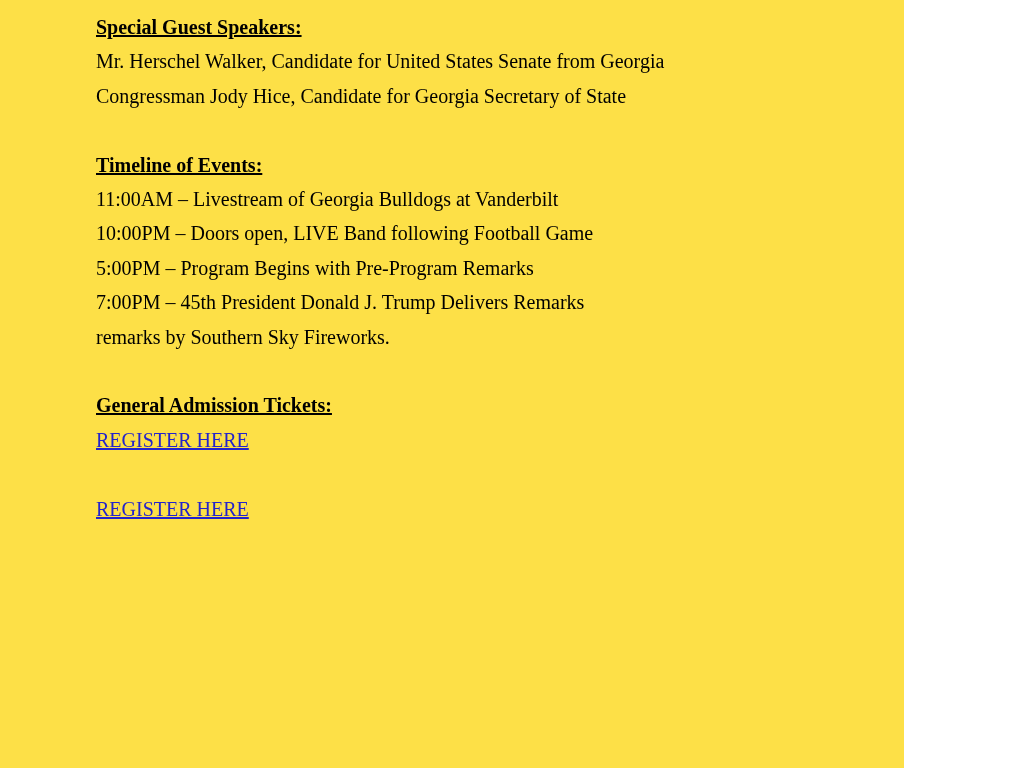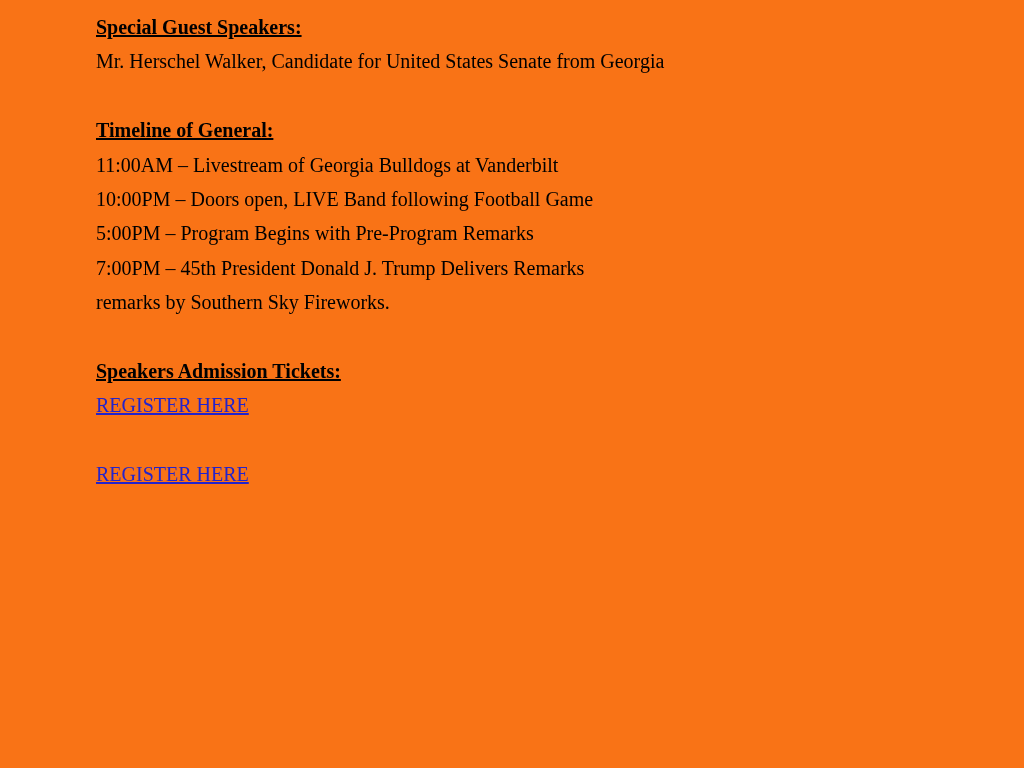--- a/index.html
+++ b/index.html
@@ -2,23 +2,23 @@
 <html><head>
 <meta charset="utf-8">
 <style>
   html, body {
     margin: 0;
     padding: 0;
     background: #ffffff;
   }
   .page {
     position: relative;
-    width: 1024px;
+    width: 904px;
     height: 768px;
-    background: #f97316;
+    background: #fde047;
     box-sizing: border-box;
     padding: 10px 60px 0 96px;
     font-family: "Liberation Serif", "DejaVu Serif", serif;
     font-size: 20px;
     color: #000000;
     overflow: hidden;
   }
   p {
     margin: 0;
     line-height: 34.4px;
@@ -37,33 +37,34 @@
   }
 </style>
 </head>
 <body>
 
 <div class="page">
 
   <div class="section">
     <p class="heading">Special Guest Speakers:</p>
     <p>Mr. Herschel Walker, Candidate for United States Senate from Georgia</p>
+    <p>Congressman Jody Hice, Candidate for Georgia Secretary of State</p>
   </div>
 
   <div class="section">
-    <p class="heading">Timeline of General:</p>
+    <p class="heading">Timeline of Events:</p>
     <p>11:00AM – Livestream of Georgia Bulldogs at Vanderbilt</p>
     <p>10:00PM – Doors open, LIVE Band following Football Game</p>
     <p>5:00PM – Program Begins with Pre-Program Remarks</p>
     <p>7:00PM – 45th President Donald J. Trump Delivers Remarks</p>
     <p>remarks by Southern Sky Fireworks.</p>
   </div>
 
   <div class="section">
-    <p class="heading">Speakers Admission Tickets:</p>
+    <p class="heading">General Admission Tickets:</p>
     <p><a href="#" class="register-link">REGISTER HERE</a></p>
   </div>
 
   <div class="section">
     <p><a href="#" class="register-link">REGISTER HERE</a></p>
   </div>
 
 
 </div>
 

